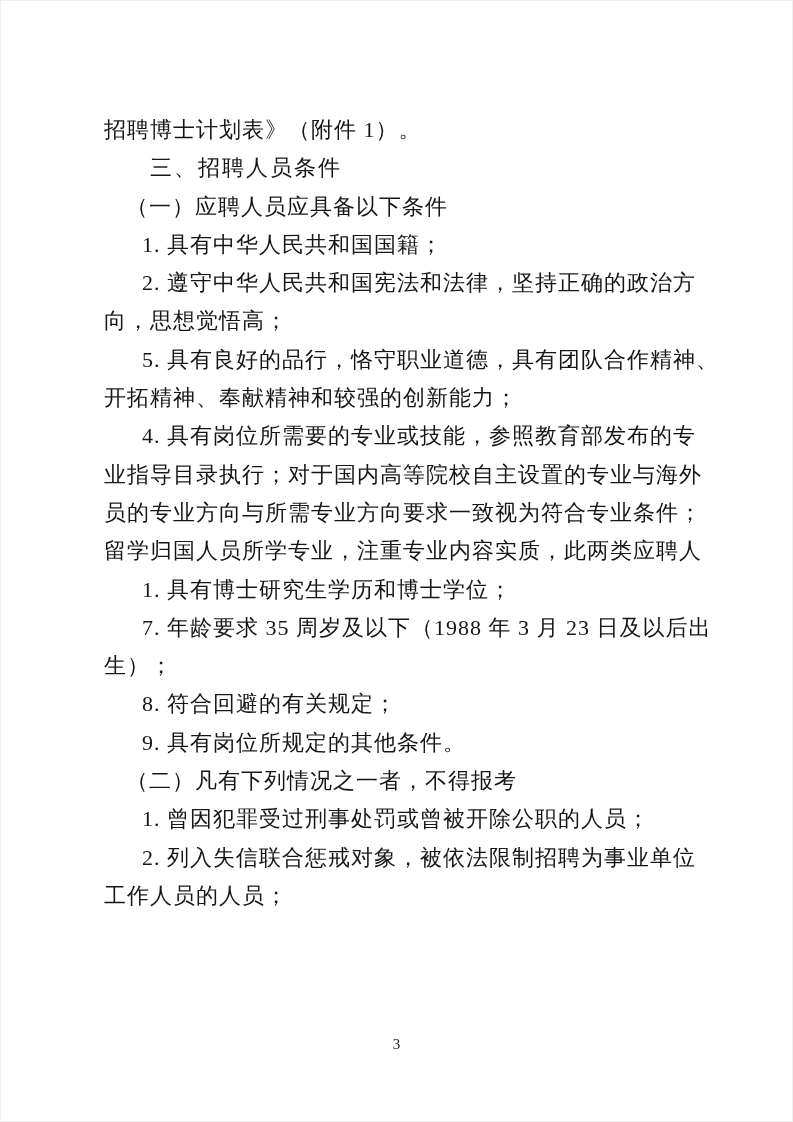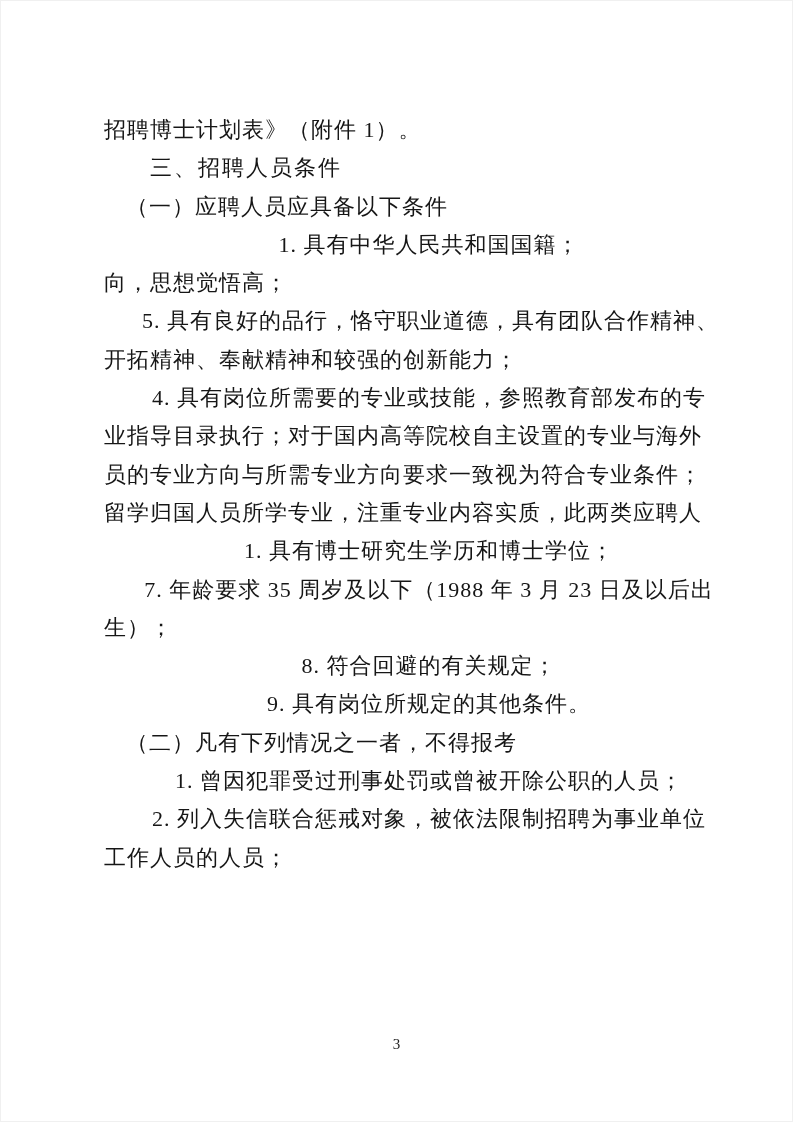--- a/index.html
+++ b/index.html
@@ -24,21 +24,20 @@
   }
   .line {
     font-family: "Liberation Serif", "DejaVu Serif", serif;
     font-size: 22px;
     line-height: 38.3px;
     letter-spacing: 1px;
     white-space: nowrap;
   }
   .line.item {
     text-indent: 38px;
-    text-align: center;
   }
   .line.subheading {
     text-indent: 22px;
   }
   .line.heading {
     text-indent: 46px;
     font-weight: 400;
     font-family: "Liberation Sans", "DejaVu Sans", sans-serif;
     letter-spacing: 2px;
   }
@@ -55,20 +54,21 @@
 </style>
 </head>
 <body>
 
 <div class="page">
   <div class="content">
       <div class="line body">招聘博士计划表》（附件 1）。</div>
       <div class="line heading">三、招聘人员条件</div>
       <div class="line subheading">（一）应聘人员应具备以下条件</div>
       <div class="line item">1. 具有中华人民共和国国籍；</div>
+      <div class="line item">2. 遵守中华人民共和国宪法和法律，坚持正确的政治方</div>
       <div class="line body">向，思想觉悟高；</div>
       <div class="line item">5. 具有良好的品行，恪守职业道德，具有团队合作精神、</div>
       <div class="line body">开拓精神、奉献精神和较强的创新能力；</div>
       <div class="line item">4. 具有岗位所需要的专业或技能，参照教育部发布的专</div>
       <div class="line body">业指导目录执行；对于国内高等院校自主设置的专业与海外</div>
       <div class="line body">员的专业方向与所需专业方向要求一致视为符合专业条件；</div>
       <div class="line body">留学归国人员所学专业，注重专业内容实质，此两类应聘人</div>
       <div class="line item">1. 具有博士研究生学历和博士学位；</div>
       <div class="line item">7. 年龄要求 35 周岁及以下（1988 年 3 月 23 日及以后出</div>
       <div class="line body">生）；</div>

